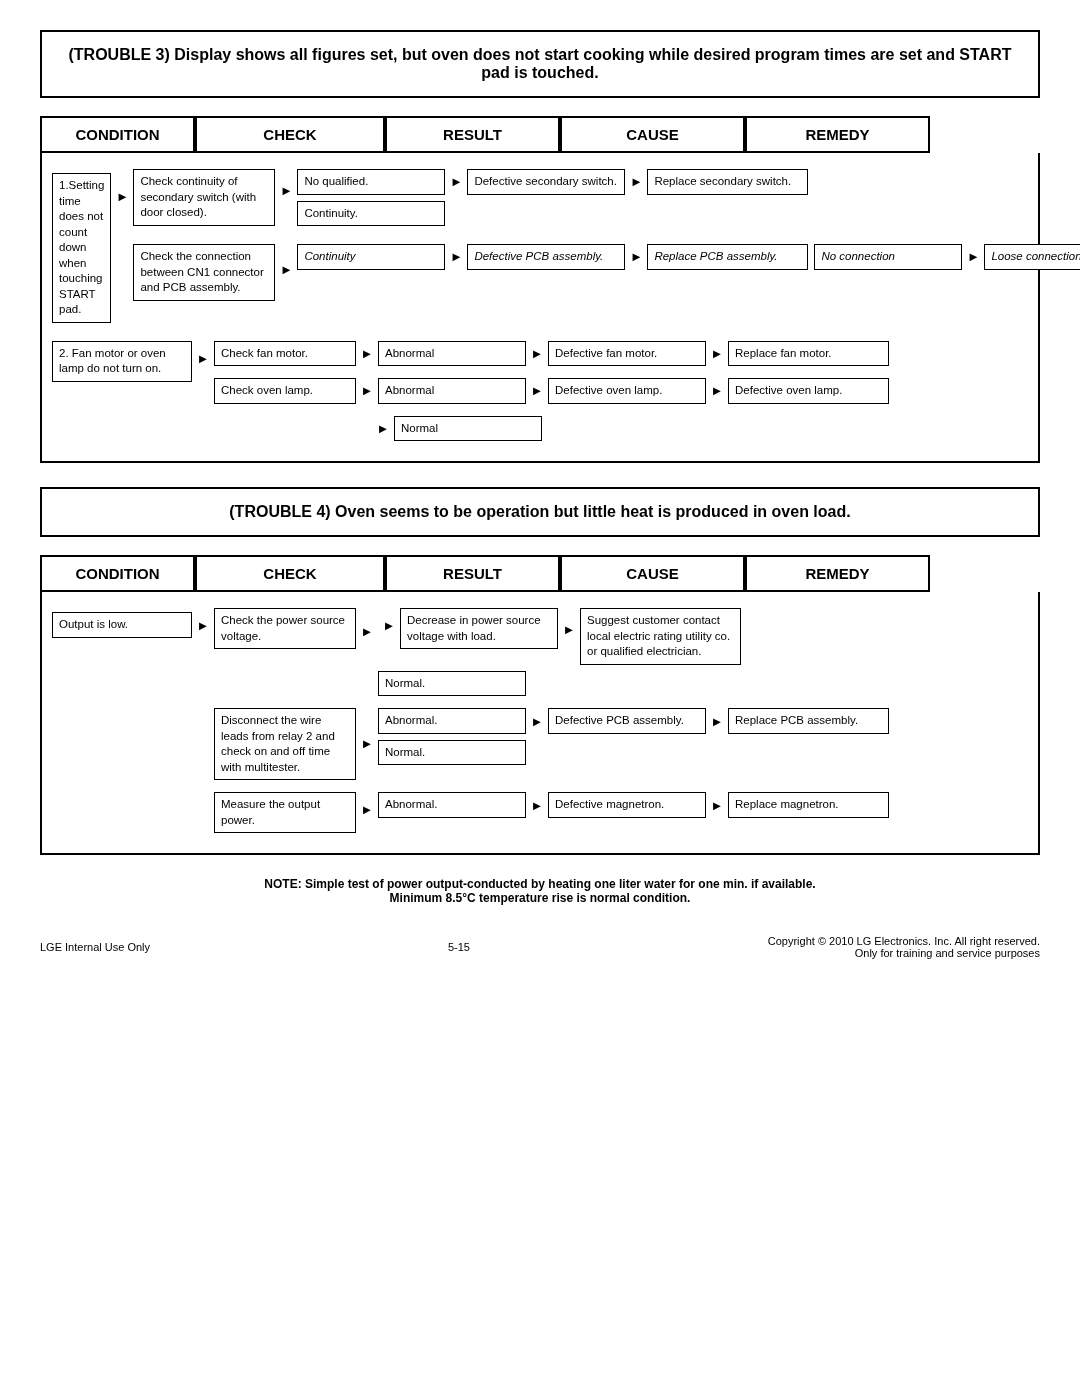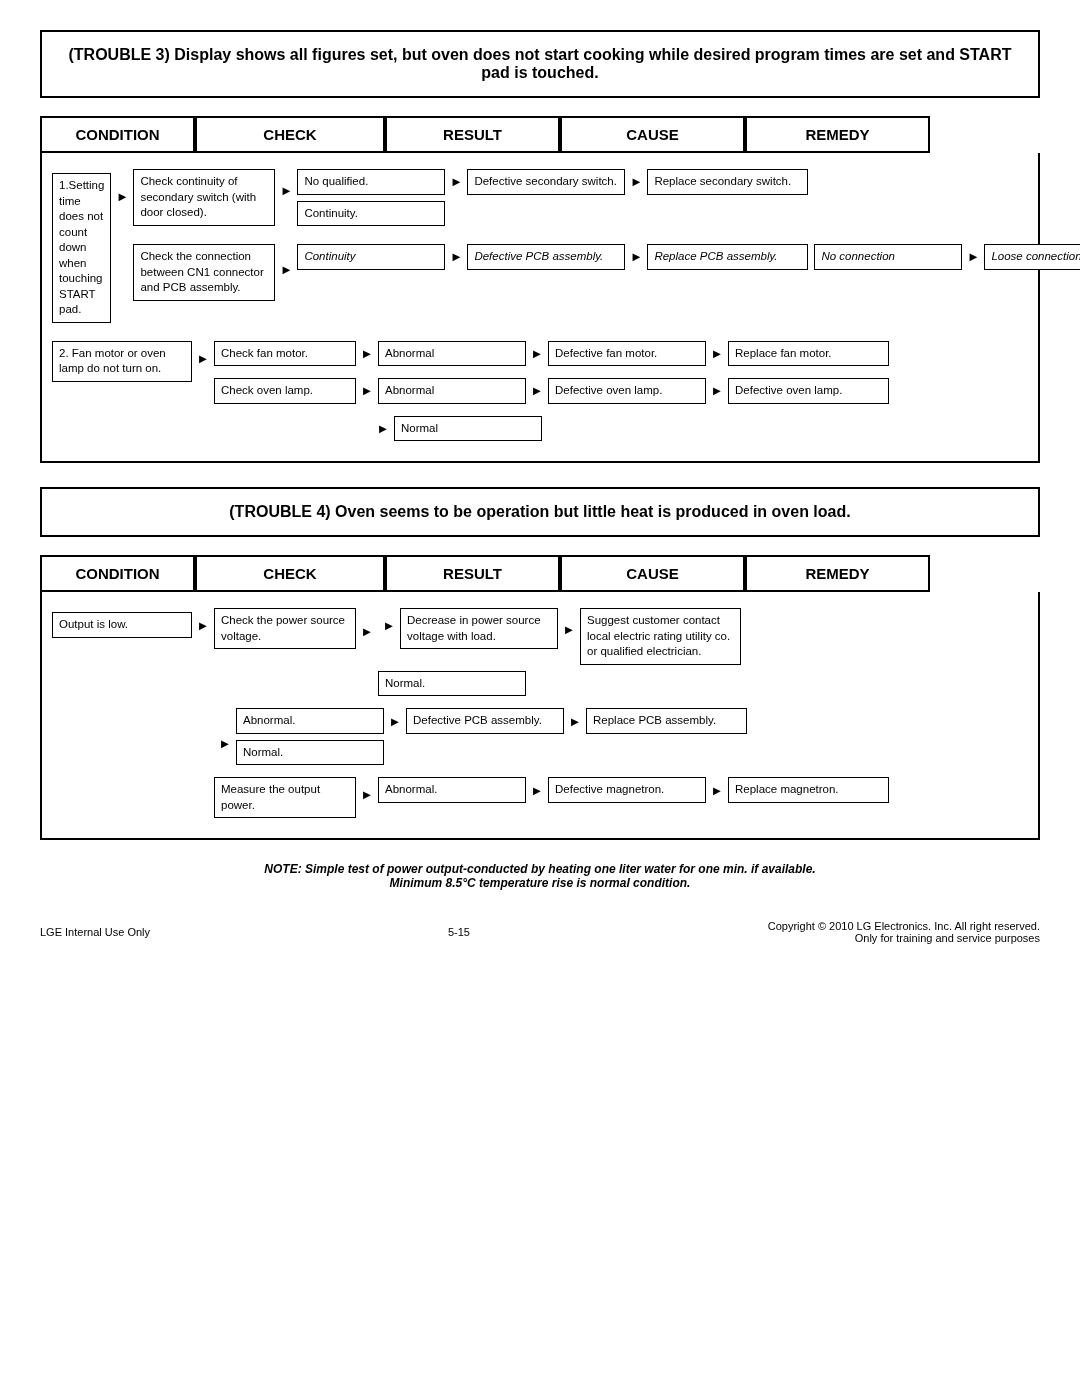--- a/index.html
+++ b/index.html
@@ -235,20 +235,21 @@
             <div class="bx w-rem">Suggest customer contact local electric rating utility co. or qualified electrician.</div>
           </div>
 
           <div style="display:flex; align-items:center;">
             <div class="bx w-res">Normal.</div>
           </div>
         </div>
       </div>
 
       <div style="display:flex; align-items:flex-start;">
+        <div class="bx w-chk">Disconnect the wire leads from relay 2 and check on and off time with multitester.</div>
         <div class="ar" style="align-self:flex-start; margin-top:28px;">►</div>
         <div style="display:flex; flex-direction:column; gap:6px;">
 
           <div style="display:flex; align-items:center;">
             <div class="bx w-res">Abnormal.</div>
             <div class="ar">►</div>
             <div class="bx w-cau">Defective PCB assembly.</div>
             <div class="ar">►</div>
             <div class="bx w-rem">Replace PCB assembly.</div>
           </div>
@@ -272,21 +273,21 @@
             <div class="bx w-rem">Replace magnetron.</div>
           </div>
         </div>
       </div>
 
     </div>
   </div>
 
 </div>
 
-<div class="note-section" style="margin-top: 6px; text-align: center; font-style: italic;">
+<div class="note-section" style="margin-top: 6px; text-align: center;">
   <div><strong>NOTE: Simple test of power output-conducted by heating one liter water for one min. if available.</strong></div>
   <div><strong>Minimum 8.5°C temperature rise is normal condition.</strong></div>
 </div>
 
 <div class="footer-row">
   <div>LGE Internal Use Only</div>
   <div>5-15</div>
   <div style="text-align:right; white-space:pre-line;">Copyright © 2010 LG Electronics. Inc. All right reserved.
 Only for training and service purposes</div>
 </div>

